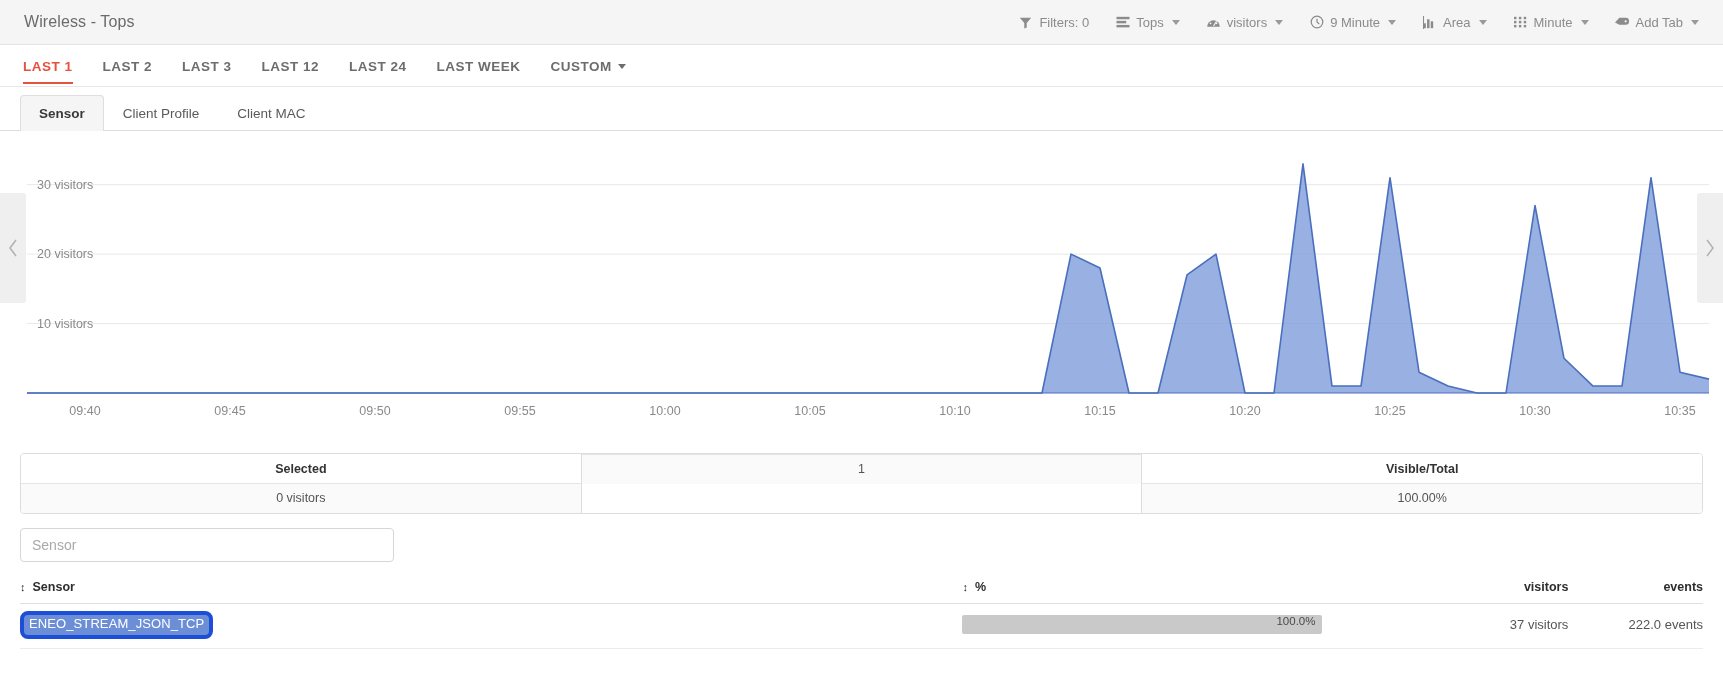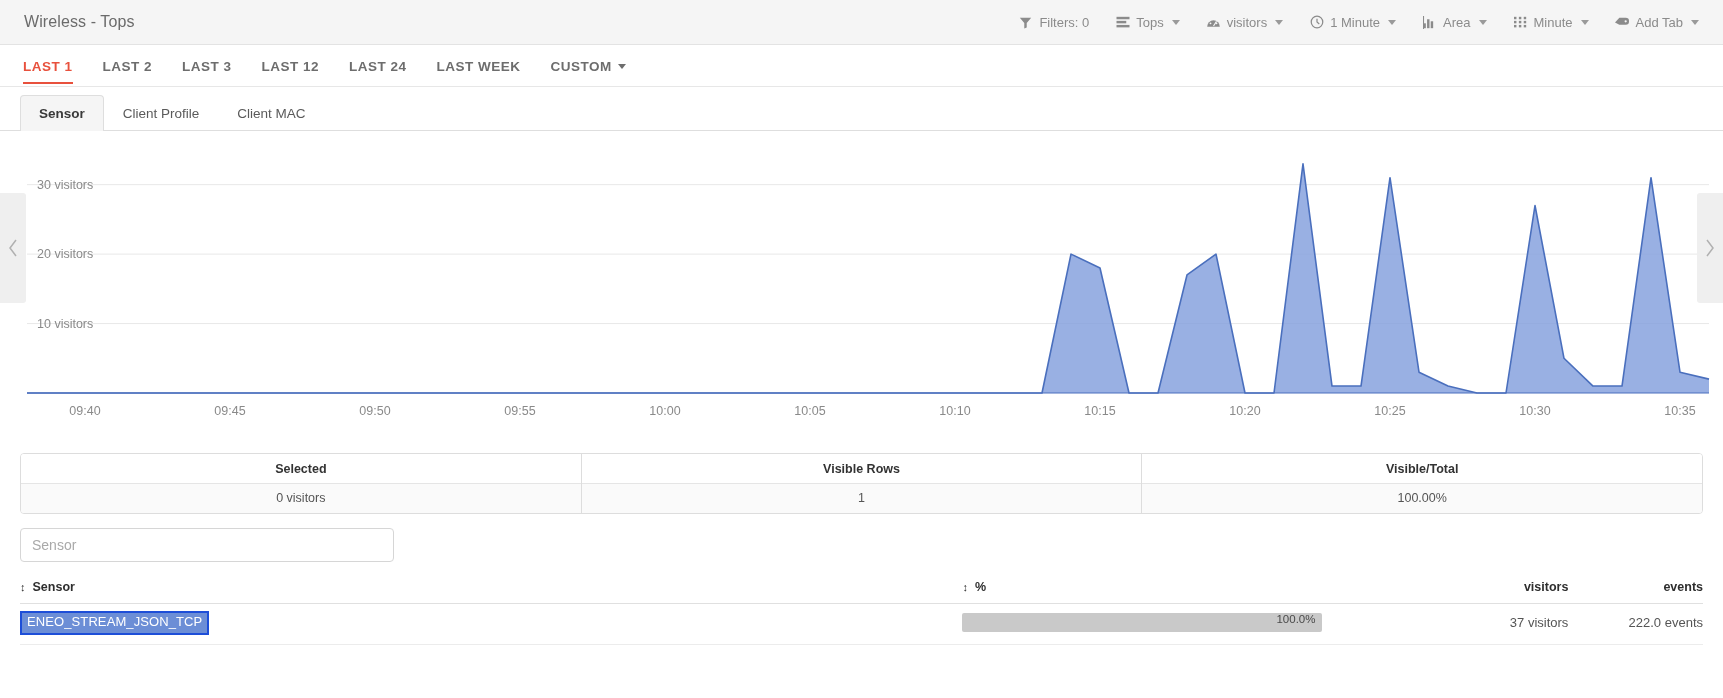--- a/index.html
+++ b/index.html
@@ -215,22 +215,22 @@
     color: #555;
     border-bottom: 1px solid #ececec;
     vertical-align: middle;
   }
   td.td-vis, td.td-ev { text-align: right; }
   td.td-vis { padding-right: 10px; }
   .tag {
     display: inline-block;
     background: #6c8ed6;
     color: #ffffff;
-    border: 2px solid #1d4ed8;
-    border-radius: 0;
+    border: 4px solid #1d4ed8;
+    border-radius: 8px;
     padding: 2px 5px 3px;
     font-size: 13px;
     line-height: 1.15;
     letter-spacing: .1px;
   }
   .bar-cell { padding-right: 0 !important; }
   .bar-track {
     position: relative;
     height: 19px;
     background: #c9c9c9;
@@ -287,21 +287,21 @@
       <span class="caret"></span>
     </div>
 
     <div class="tb-item">
       <span class="tb-icon">
         <svg width="14" height="14" viewBox="0 0 16 16" fill="none" stroke="currentColor" stroke-width="1.4">
             <circle cx="8" cy="8" r="6.6"></circle>
             <path d="M8 4.2V8l2.6 2.2"></path>
           </svg>
       </span>
-      <span>1 Minute</span>
+      <span>9 Minute</span>
       <span class="caret"></span>
     </div>
 
     <div class="tb-item">
       <span class="tb-icon">
         <svg width="13" height="13" viewBox="0 0 16 16" fill="currentColor">
             <rect x="0.5" y="9" width="3" height="6"></rect>
             <rect x="5" y="4" width="3" height="11"></rect>
             <rect x="9.5" y="6.5" width="3" height="8.5"></rect>
             <rect x="0" y="0" width="1.3" height="16"></rect>
@@ -410,21 +410,20 @@
       </svg>
   </div>
 </div>
 
 <div class="summary">
   <div class="sum-cell">
     <div class="sum-head">Selected</div>
     <div class="sum-val">0 visitors</div>
   </div>
   <div class="sum-cell">
-    <div class="sum-head">Visible Rows</div>
     <div class="sum-val">1</div>
   </div>
   <div class="sum-cell">
     <div class="sum-head">Visible/Total</div>
     <div class="sum-val">100.00%</div>
   </div>
 </div>
 
 <div class="search-row">
   <input class="search-input" type="text" placeholder="Sensor" style="">

